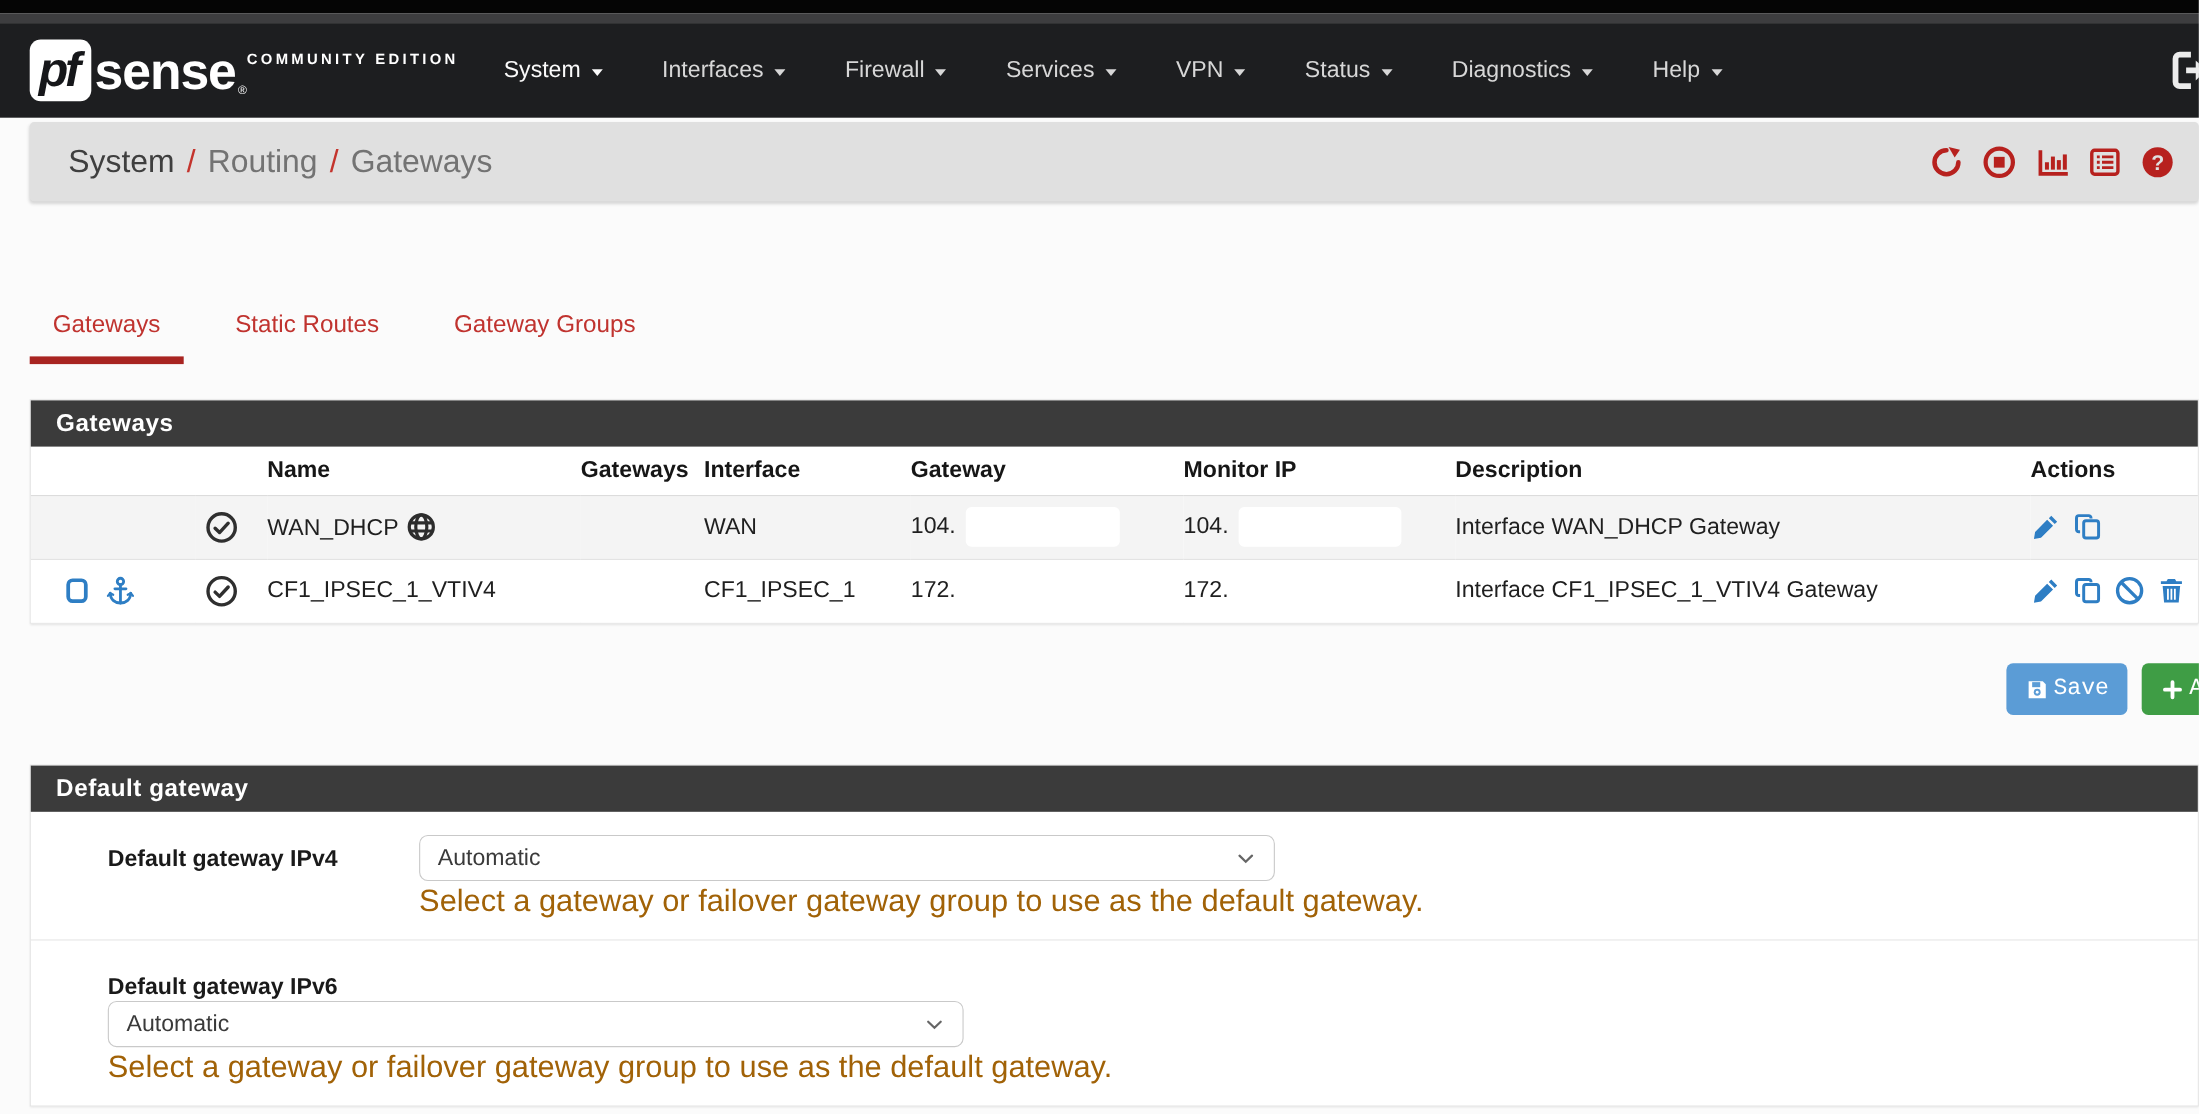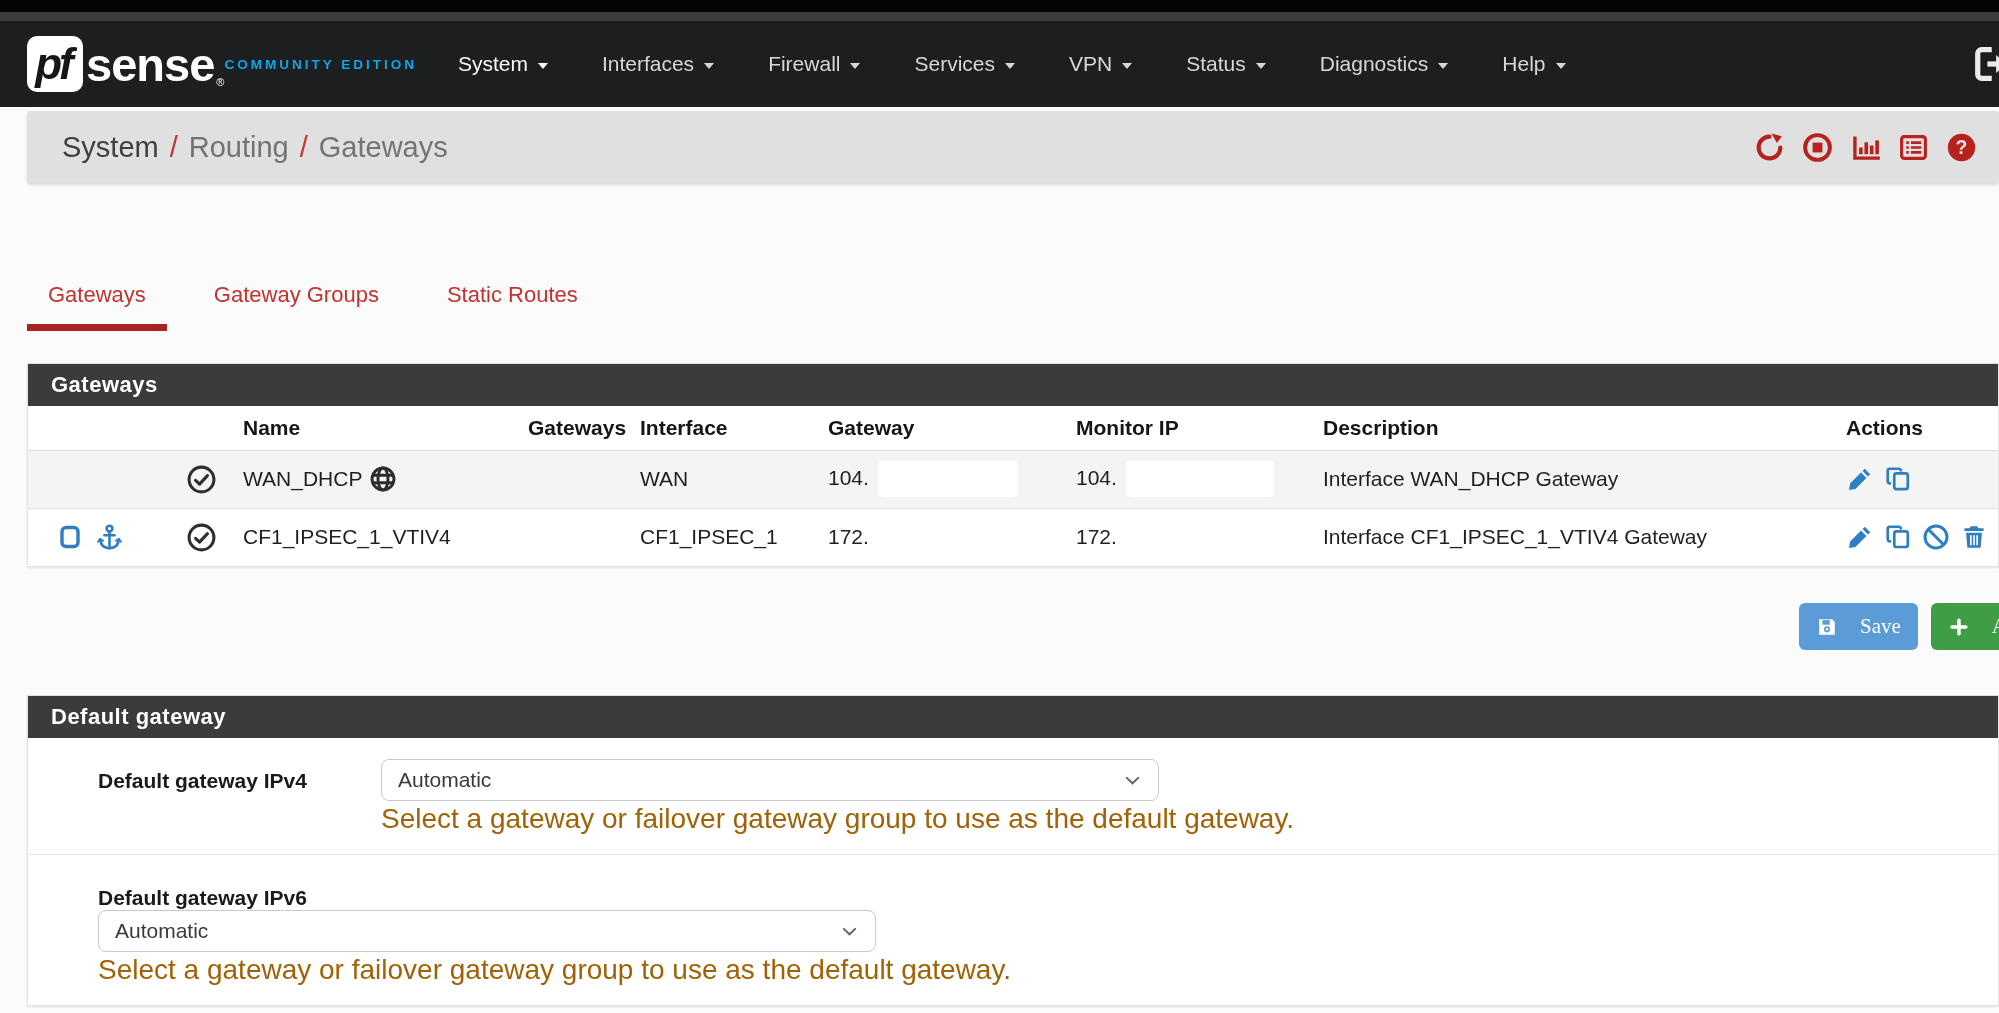--- a/index.html
+++ b/index.html
@@ -20,21 +20,21 @@
   .logo { display:flex; flex-direction:row; cursor:pointer; }
   .logo-row { display:flex; align-items:center; }
   .pfbox {
     width:56px; height:56px; background:#ffffff; border-radius:10px;
     display:flex; align-items:center; justify-content:center;
     font-weight:bold; font-style:italic; font-size:44px; color:#16171a;
     letter-spacing:-3px; padding-right:4px;
   }
   .sense { color:#fff; font-size:47px; font-weight:bold; letter-spacing:-1px; margin-left:3px; line-height:1; }
   .reg { color:#fff; font-size:11px; align-self:flex-end; margin:0 0 4px 2px; }
-  .edition { color:#0ea5e9; font-size:13.5px; font-weight:bold; letter-spacing:3px; margin-top:21px; }
+  .edition { color:#ffffff; font-size:13.5px; font-weight:bold; letter-spacing:3px; margin-top:10px; }
   .nav-items { display:flex; list-style:none; margin:0 0 0 14px; padding:0; }
   .nav-item {
     color:#d7d7d7; font-size:21px; padding:12px 27px;
     display:flex; align-items:center; gap:10px; cursor:pointer; white-space:nowrap;
   }
   .nav-item:first-child { color:#fafafa; }
   .caret {
     width:0; height:0; display:inline-block;
     border-left:5.5px solid transparent; border-right:5.5px solid transparent;
     border-top:6.5px solid currentColor; margin-top:3px;
@@ -90,22 +90,22 @@
   .redact.w140 { width:140px; }
   .redact.w148 { width:148px; }
   .actions-cell { white-space:nowrap; }
   .act-ico { display:inline-block; vertical-align:middle; color:#2e7ec4; cursor:pointer; margin-right:4px; }
   .act-ico svg { width:28px; height:28px; display:block; }
 
   
   .btn-row { width:1972px; margin-left:27px; margin-top:36px; display:flex; justify-content:flex-end; gap:13px; }
   .btn {
     height:47px; border-radius:6px; border:none; display:flex; align-items:center;
-    color:#fff; font-size:21px; padding:0 17px; gap:22px; cursor:pointer;
-    font-family:Liberation Serif, serif;
+    color:#fff; font-size:21px; padding:0 17px; gap:4px; cursor:pointer;
+    font-family:Liberation Mono, monospace;
     justify-content:space-between;
   }
   .btn svg { width:22px; height:22px; display:block; }
   .btn-save { background:#5b9cd6; }
   .btn-add  { background:#3f9d45; margin-right:-46px; }
 
   
   .panel2 { margin-top:45px; }
   .field-row { display:flex; align-items:flex-start; padding:21px 0 19px 70px; border-bottom:1px solid #e6e6e6; }
   .field-row:last-child { border-bottom:none;flex-direction:column; }
@@ -203,22 +203,22 @@
     </svg>
     <svg class="ico" viewBox="0 0 24 24">
       <circle cx="12" cy="12" r="10.6" fill="currentColor"></circle>
       <text x="12" y="17.2" text-anchor="middle" font-size="15" font-weight="bold" fill="#e0e0e0" font-family="Liberation Sans, sans-serif">?</text>
     </svg>
   </div>
 </div>
 
 <div class="tabs">
   <div class="tab active">Gateways</div>
+  <div class="tab">Static Routes</div>
   <div class="tab">Gateway Groups</div>
-  <div class="tab">Static Routes</div>
 </div>
 
 <div class="panel">
   <div class="panel-header">Gateways</div>
   <table>
     <colgroup>
       <col style="width:150px">
         <col style="width:65px">
         <col style="width:285px">
       <col style="width:112px">

